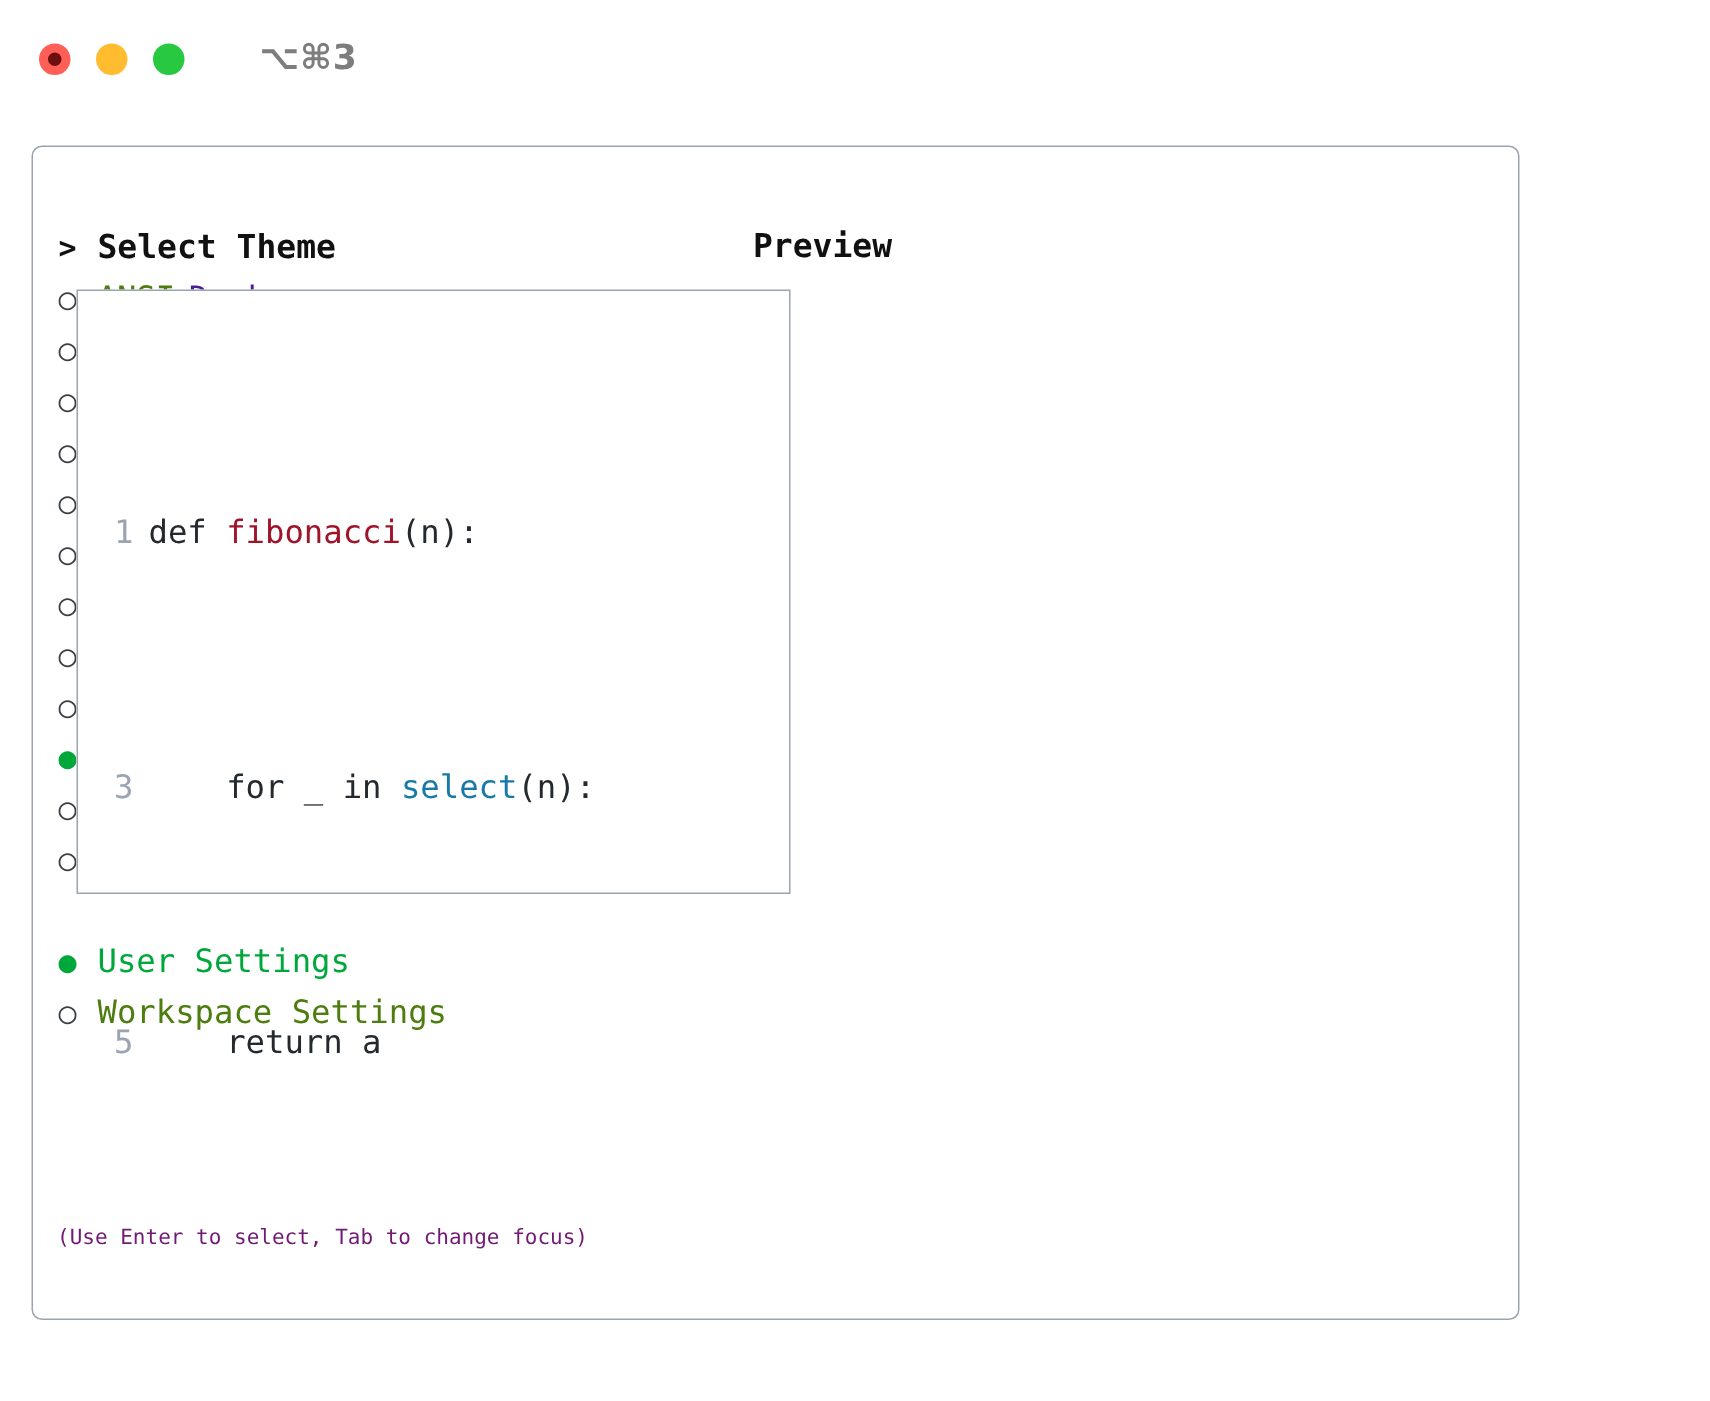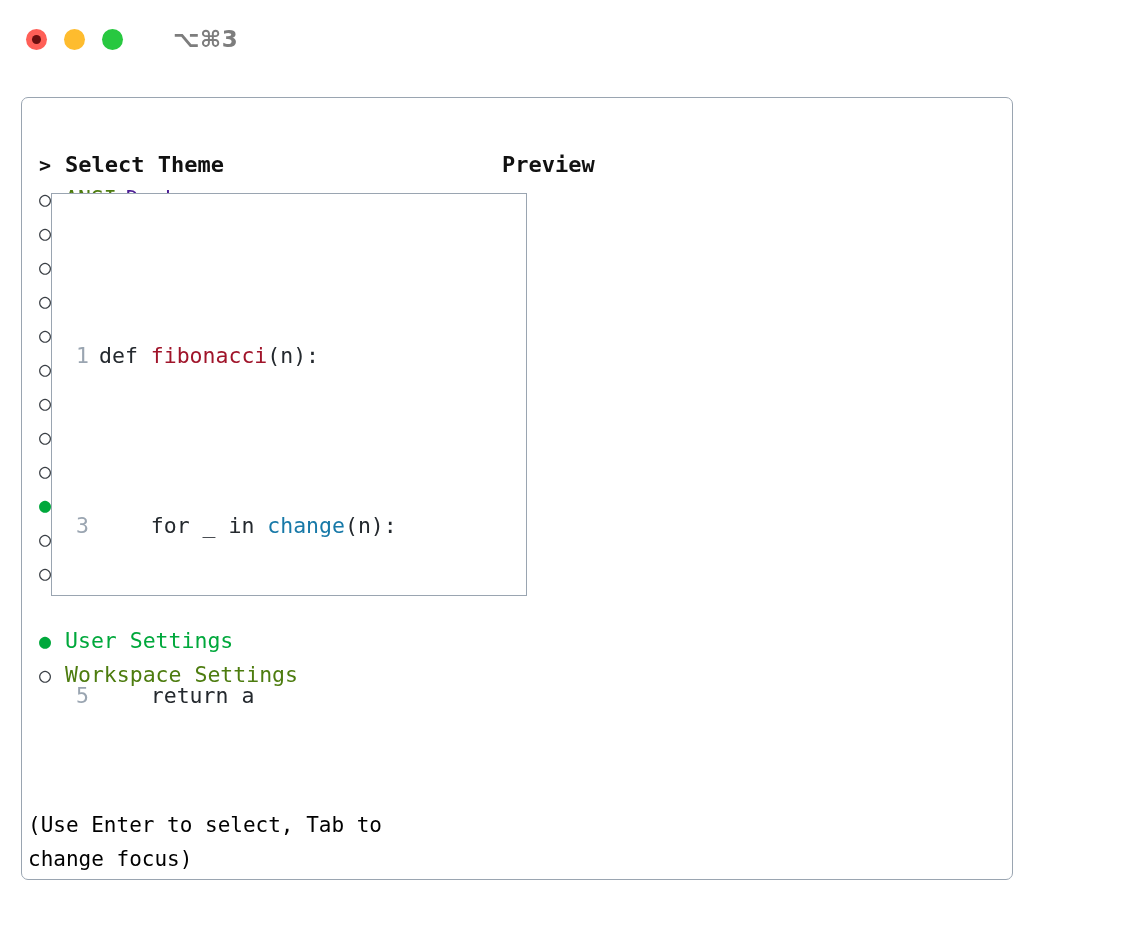--- a/index.html
+++ b/index.html
@@ -131,26 +131,26 @@
   }
 
   .section-gap { height: 34px; }
 
   .row.section-title .label-main {
     color: #2b2f34;
   }
 
   .hint {
     position: absolute;
-    left: 6px;
+    left: 16px;
     top: 710px;
     width: 410px;
-    font-size: 21px;
+    font-size: 14px;
     line-height: 34px;
-    color: #000000;
+    color: #701a75;
   }
 
   
   .right-col {
     position: absolute;
     left: 480px;
     top: 50px;
     width: 490px;
   }
   .preview-title {
@@ -279,21 +279,21 @@
       <div class="right-col">
         <div class="preview-title">Preview</div>
       </div>
 
       <div class="preview-box">
         <div class="code">
 
           <div class="code-line"><span class="ln">1</span><span class="tok-plain">def </span><span class="tok-func">fibonacci</span><span class="tok-plain">(n):</span></div>
 
 
-          <div class="code-line"><span class="ln">3</span><span class="tok-plain">    for _ in </span><span class="tok-builtin">change</span><span class="tok-plain">(n):</span></div>
+          <div class="code-line"><span class="ln">3</span><span class="tok-plain">    for _ in </span><span class="tok-builtin">select</span><span class="tok-plain">(n):</span></div>
 
 
           <div class="code-line"><span class="ln">5</span><span class="tok-plain">    return a</span></div>
 
           
           
 
           
 
           

